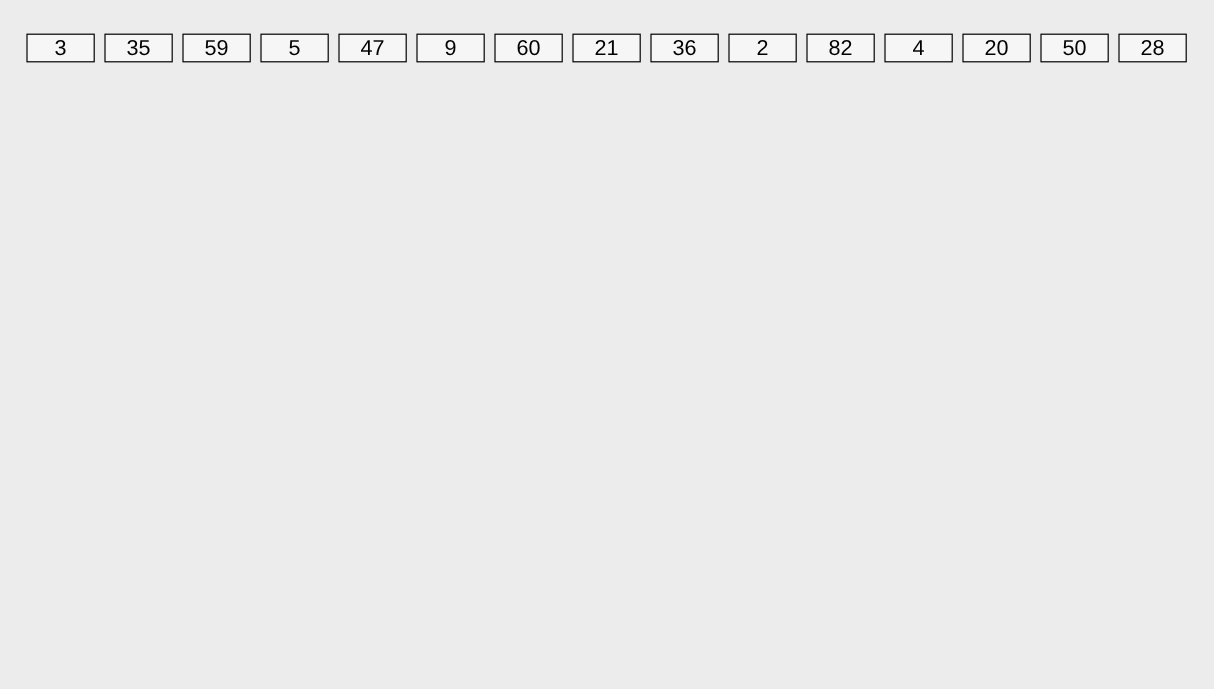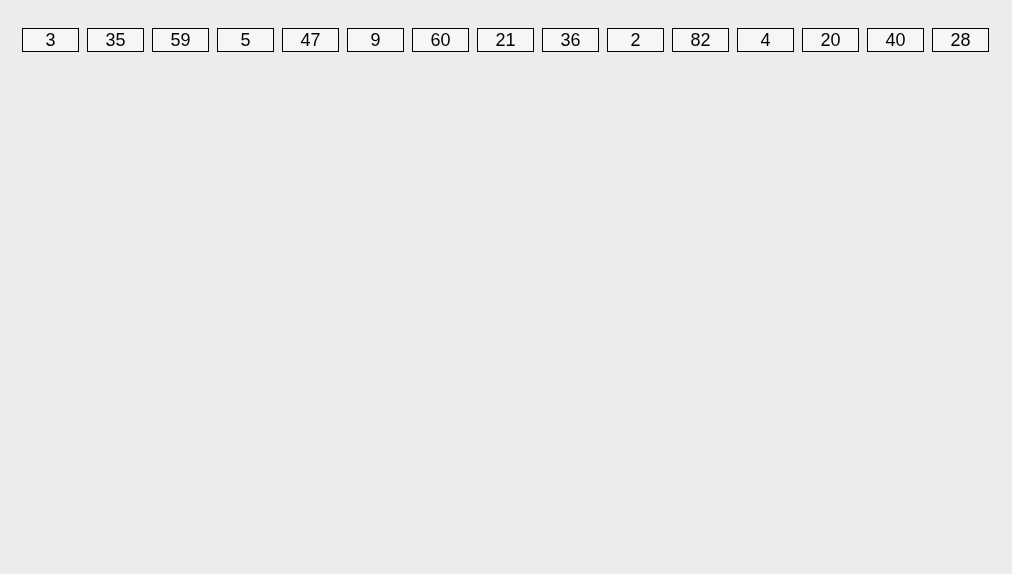--- a/index.html
+++ b/index.html
@@ -73,18 +73,18 @@
   <div class="cell">
       <span>82</span>
     </div>
   <div class="cell">
       <span>4</span>
     </div>
   <div class="cell">
       <span>20</span>
     </div>
   <div class="cell">
-      <span>40</span>
+      <span>50</span>
     </div>
   <div class="cell">
       <span>28</span>
     </div>
 </div>
 
 </body></html>

